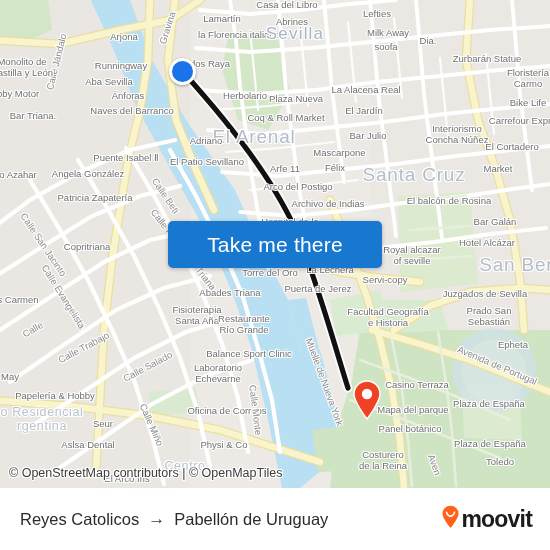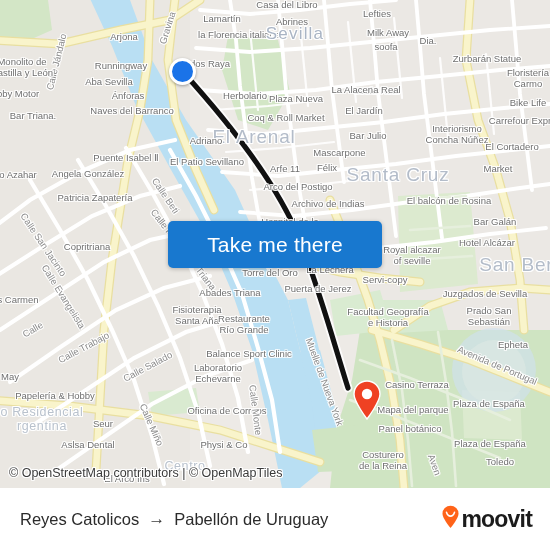--- a/index.html
+++ b/index.html
@@ -321,42 +321,42 @@
         <div class="lbl area" style="left: 295px; top: 34px; transform: translate(-50%, -50%);">Sevilla</div>
         <div class="lbl poi" style="left: 210px; top: 64px; transform: translate(-50%, -50%);">dos Raya</div>
         <div class="lbl poi" style="left: 245px; top: 96px; transform: translate(-50%, -50%);">Herbolario</div>
         <div class="lbl poi" style="left: 296px; top: 99px; transform: translate(-50%, -50%);">Plaza Nueva</div>
         <div class="lbl poi" style="left: 286px; top: 118px; transform: translate(-50%, -50%);">Coq &amp; Roll Market</div>
         <div class="lbl area2" style="left: 254px; top: 137px; transform: translate(-50%, -50%);">El Arenal</div>
         <div class="lbl poi" style="left: 206px; top: 141px; transform: translate(-50%, -50%);">Adriano</div>
         <div class="lbl poi" style="left: 368px; top: 136px; transform: translate(-50%, -50%);">Bar Julio</div>
         <div class="lbl poi" style="left: 316px; top: 153px; transform: translate(-50%, -50%); padding-left: 47px;">Mascarpone</div>
         <div class="lbl poi" style="left: 285px; top: 169px; transform: translate(-50%, -50%);">Arfe 11</div>
-        <div class="lbl poi" style="left: 327px; top: 168px; transform: translate(-50%, -50%);">Félix</div>
+        <div class="lbl poi" style="left: 335px; top: 168px; transform: translate(-50%, -50%);">Félix</div>
         <div class="lbl poi" style="left: 298px; top: 187px; transform: translate(-50%, -50%);">Arco del Postigo</div>
         <div class="lbl poi" style="left: 328px; top: 204px; transform: translate(-50%, -50%);">Archivo de Indias</div>
         <div class="lbl poi" style="left: 290px; top: 222px; transform: translate(-50%, -50%);">Hospital de la</div>
         <div class="lbl poi" style="left: 270px; top: 273px; transform: translate(-50%, -50%);">Torre del Oro</div>
         <div class="lbl poi" style="left: 330px; top: 270px; transform: translate(-50%, -50%);">La Lechera</div>
         <div class="lbl poi" style="left: 318px; top: 289px; transform: translate(-50%, -50%);">Puerta de Jerez</div>
         <div class="lbl street" style="left: 324px; top: 382px; transform: translate(-50%, -50%) rotate(70deg);">Muelle de Nueva York</div>
         <div class="lbl poi" style="left: 388px; top: 33px; transform: translate(-50%, -50%);">Milk Away</div>
         <div class="lbl poi" style="left: 377px; top: 14px; transform: translate(-50%, -50%);">Lefties</div>
         <div class="lbl poi" style="left: 386px; top: 47px; transform: translate(-50%, -50%);">soofa</div>
         <div class="lbl poi" style="left: 428px; top: 41px; transform: translate(-50%, -50%);">Dia.</div>
         <div class="lbl poi" style="left: 487px; top: 59px; transform: translate(-50%, -50%);">Zurbarán Statue</div>
         <div class="lbl poi" style="left: 377px; top: 91px; transform: translate(-50%, -50%);">soofa Real</div>
         <div class="lbl poi" style="left: 366px; top: 90px; transform: translate(-50%, -50%);">La Alacena Real</div>
         <div class="lbl poi" style="left: 364px; top: 111px; transform: translate(-50%, -50%);">El Jardín</div>
         <div class="lbl poi" style="left: 528px; top: 79px; transform: translate(-50%, -50%);">Floristería<br>Carmo</div>
         <div class="lbl poi" style="left: 528px; top: 103px; transform: translate(-50%, -50%);">Bike Life</div>
         <div class="lbl poi" style="left: 520px; top: 121px; transform: translate(-50%, -50%);">Carrefour Expr</div>
         <div class="lbl poi" style="left: 457px; top: 135px; transform: translate(-50%, -50%);">Interiorismo<br>Concha Núñez</div>
         <div class="lbl poi" style="left: 512px; top: 147px; transform: translate(-50%, -50%);">El Cortadero</div>
-        <div class="lbl area2" style="left: 398px; top: 175px; transform: translate(-50%, -50%);">Santa Cruz</div>
+        <div class="lbl area2" style="left: 414px; top: 175px; transform: translate(-50%, -50%);">Santa Cruz</div>
         <div class="lbl poi" style="left: 498px; top: 169px; transform: translate(-50%, -50%);">Market</div>
         <div class="lbl poi" style="left: 449px; top: 201px; transform: translate(-50%, -50%);">El balcón de Rosina</div>
         <div class="lbl poi" style="left: 495px; top: 222px; transform: translate(-50%, -50%);">Bar Galán</div>
         <div class="lbl poi" style="left: 487px; top: 243px; transform: translate(-50%, -50%);">Hotel Alcázar</div>
         <div class="lbl area2" style="left: 522px; top: 265px; transform: translate(-50%, -50%);">San Bern</div>
         <div class="lbl poi" style="left: 412px; top: 256px; transform: translate(-50%, -50%);">Royal alcazar<br>of seville</div>
         <div class="lbl poi" style="left: 385px; top: 280px; transform: translate(-50%, -50%);">Servi-copy</div>
         <div class="lbl poi" style="left: 485px; top: 294px; transform: translate(-50%, -50%);">Juzgados de Sevilla</div>
         <div class="lbl poi" style="left: 388px; top: 318px; transform: translate(-50%, -50%);">Facultad Geografía<br>e Historia</div>
         <div class="lbl poi" style="left: 489px; top: 317px; transform: translate(-50%, -50%);">Prado San<br>Sebastián</div>

